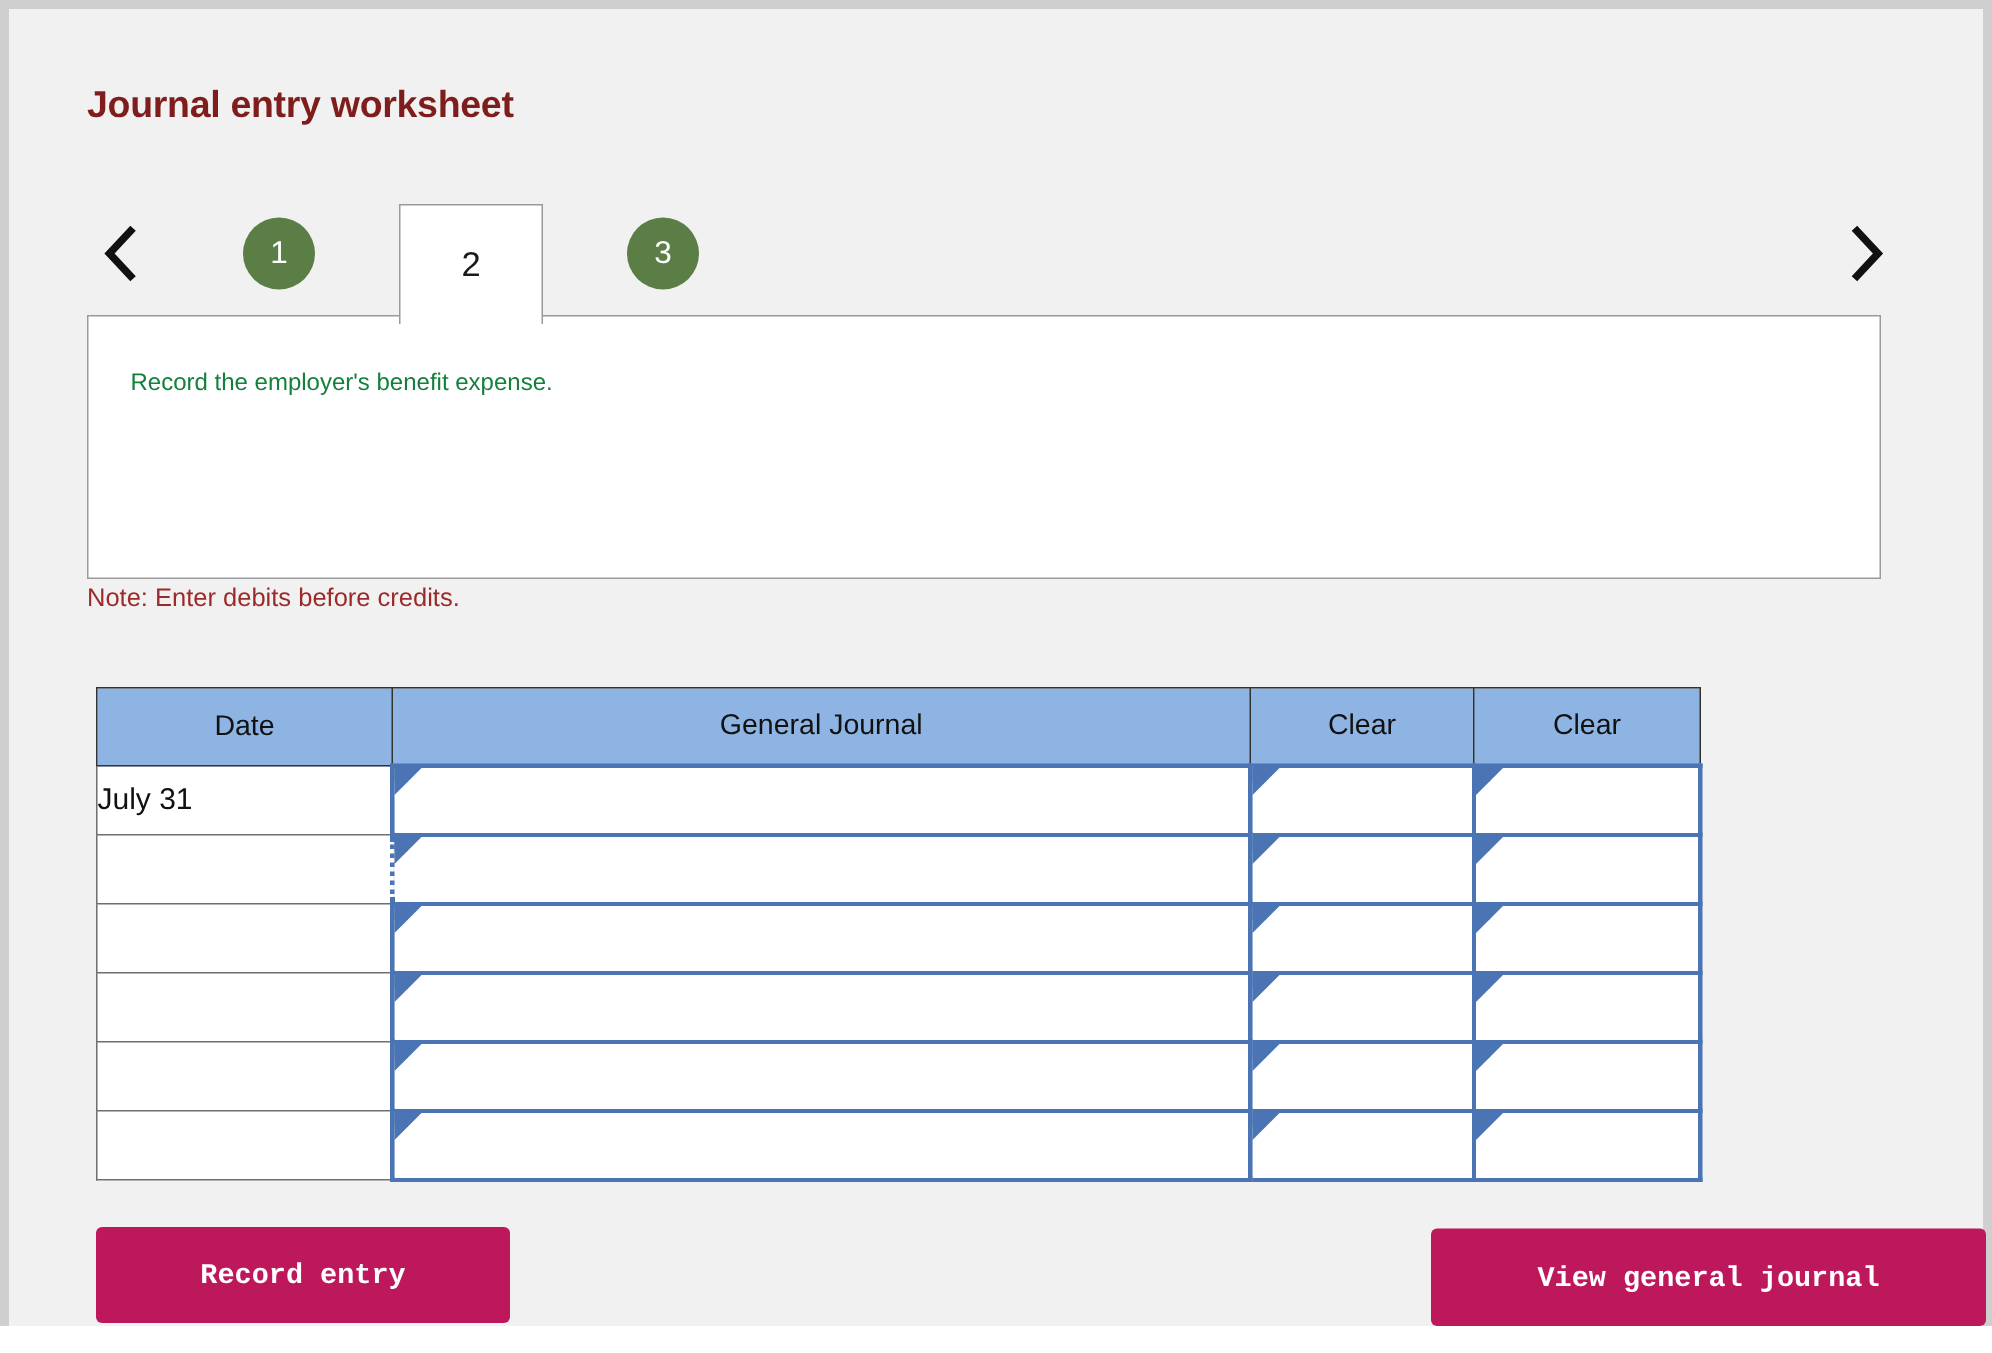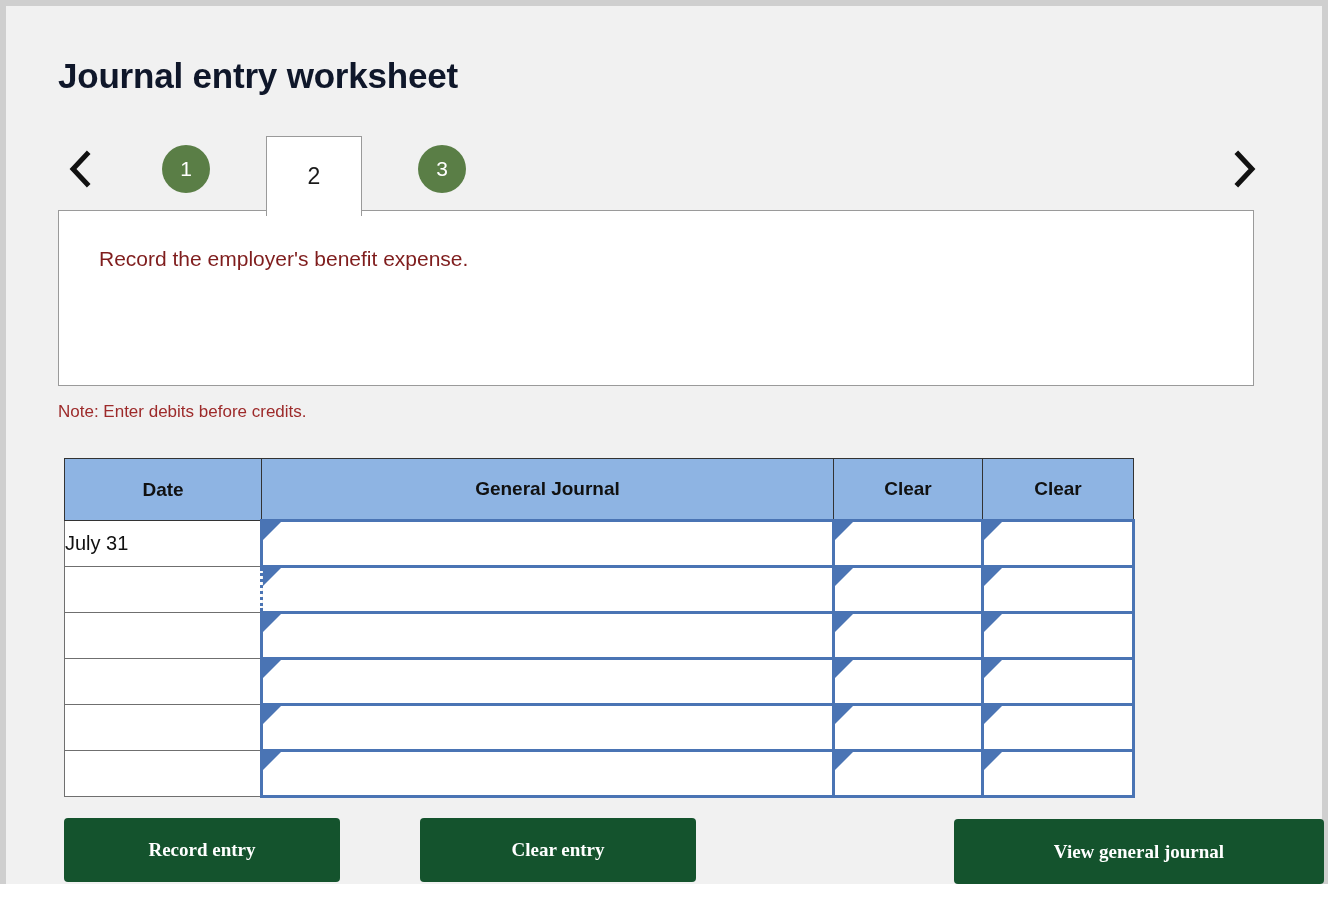--- a/index.html
+++ b/index.html
@@ -26,23 +26,23 @@
     border-right: 6px solid #cfcfcf;
     border-bottom: none;
     box-sizing: border-box;
   }
 
   
   .worksheet-title {
     position: absolute;
     left: 52px;
     top: 50px;
-    font-size: 35px;
+    font-size: 25px;
     font-weight: bold;
-    color: #0f172a;
+    color: #7f1d1d;
     letter-spacing: -0.2px;
   }
 
   
   .tabstrip {
     position: absolute;
     left: 52px;
     top: 128px;
     width: 1202px;
     height: 78px;
@@ -107,49 +107,49 @@
     top: 204px;
     width: 1196px;
     height: 176px;
     background: #ffffff;
     border: 1px solid #9a9a9a;
     box-sizing: border-box;
     z-index: 2;
   }
   .prompt-text {
     position: absolute;
-    left: 40px;
+    left: 28px;
     top: 36px;
-    font-size: 21px;
-    color: #7f1d1d;
+    font-size: 16px;
+    color: #15803d;
   }
 
   .note-text {
     position: absolute;
     left: 52px;
-    top: 396px;
+    top: 383px;
     font-size: 17px;
     color: #9d2a2a;
   }
 
   
   .jtable {
     position: absolute;
     left: 58px;
     top: 452px;
     width: 1069px;
     border-collapse: collapse;
     table-layout: fixed;
   }
   .jtable th {
     background: #8eb4e3;
     color: #111111;
     font-size: 19px;
-    font-weight: bold;
-    height: 62px;
+    font-weight: normal;
+    height: 52px;
     border: 1px solid #333333;
     box-sizing: border-box;
   }
   .col-date  { width: 197px; }
   .col-gj    { width: 572px; }
   .col-debit { width: 149px; }
   .col-credit{ width: 151px; }
 
   .jtable td {
     padding: 0;
@@ -191,28 +191,28 @@
     display: block;
     padding: 0 8px;
     line-height: 40px;
     font-size: 19px;
     color: #111111;
   }
 
   
   .btn {
     position: absolute;
-    background: #14532d;
+    background: #be185d;
     color: #ffffff;
     font-size: 19px;
     font-weight: bold;
     border: none;
     border-radius: 4px;
     cursor: pointer;
-    font-family: Liberation Serif, serif;
+    font-family: Liberation Mono, monospace;
   }
   .btn-record {
     left: 58px;
     top: 812px;
     width: 276px;
     height: 64px;
   }
   .btn-clear {
     left: 414px;
     top: 812px;
@@ -373,16 +373,15 @@
           </td>
           <td class="cell-input">
             <span class="marker"></span>
             <span class="val"></span>
           </td>
         </tr>
       </tbody>
   </table>
 
   <button class="btn btn-record">Record entry</button>
-  <button class="btn btn-clear">Clear entry</button>
   <button class="btn btn-view">View general journal</button>
 
 </div>
 
 </body></html>

